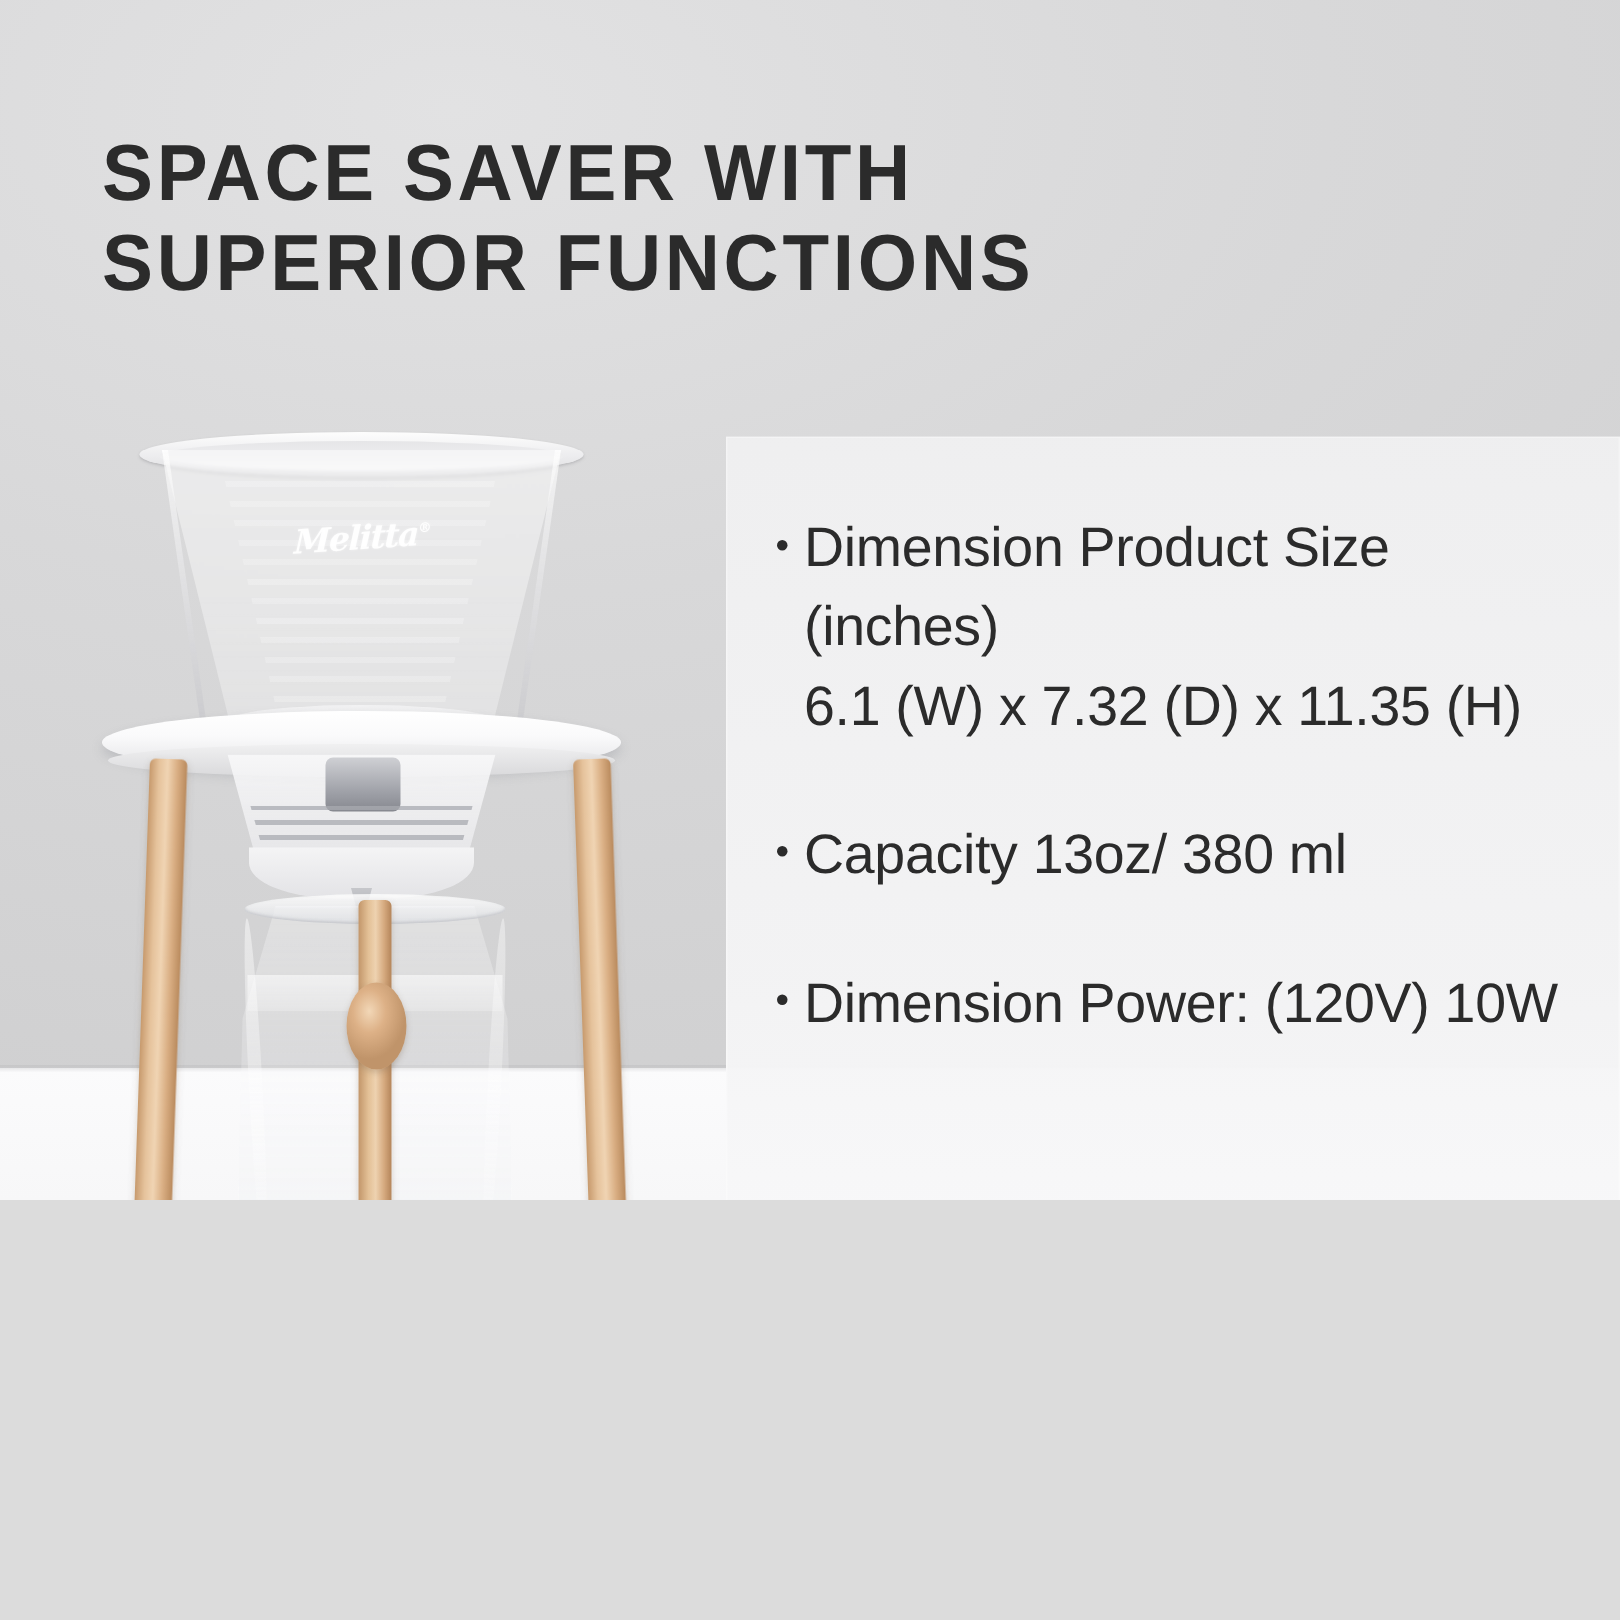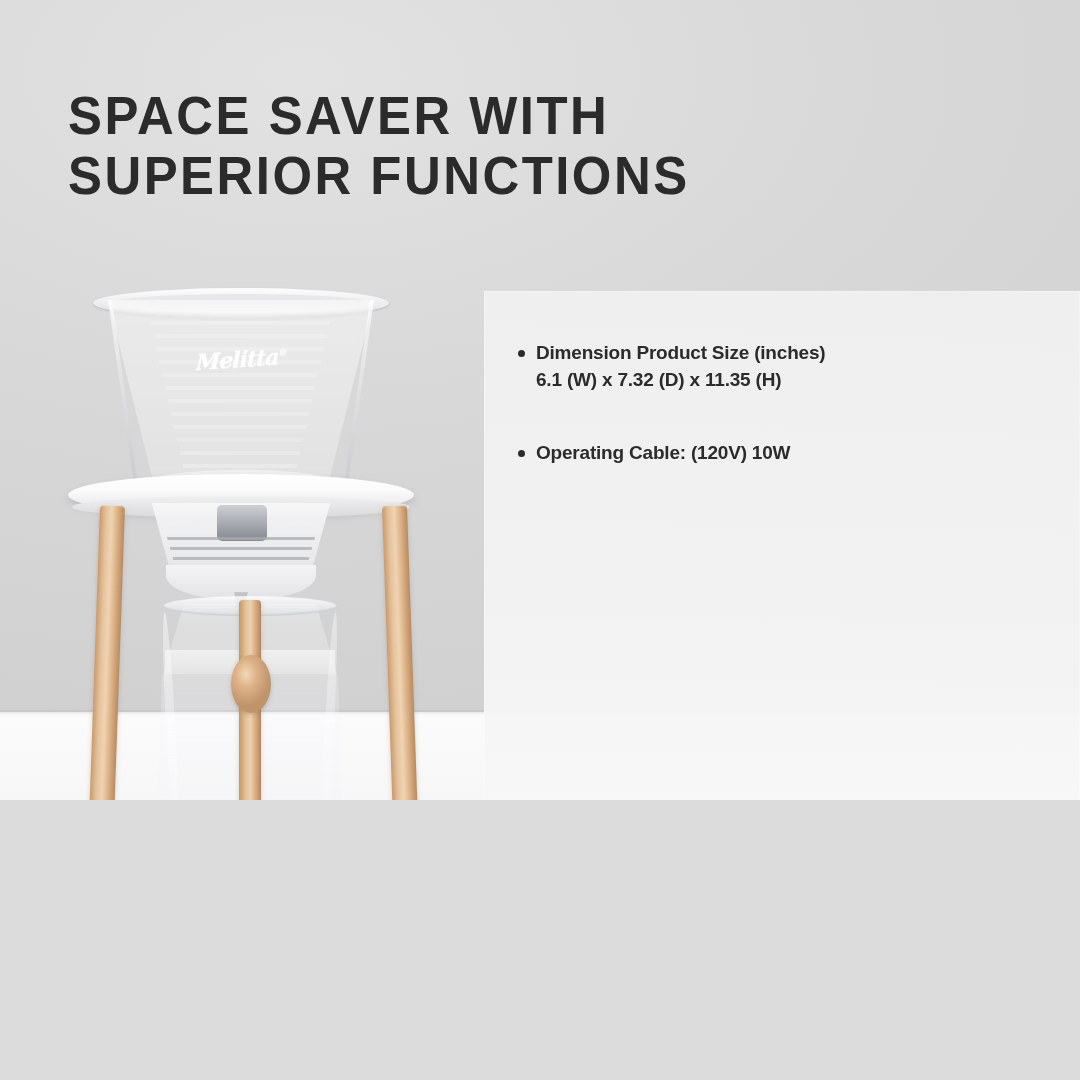--- a/index.html
+++ b/index.html
@@ -66,22 +66,22 @@
   .spec-panel {
     position:absolute; left:484px; top:291px; width:596px; height:627px;
     background:linear-gradient(180deg, rgba(240,240,241,.95) 0%, rgba(244,244,245,.96) 58%, rgba(250,250,251,.97) 100%);
     box-shadow:0 0 0 1px rgba(255,255,255,.35) inset;
   }
   .spec-list {
     position:absolute; left:32px; top:48px; right:20px;
   }
   .spec-item {
     color:#2b2b2b;
-    font-size:19px;
-    font-weight:700;
+    font-size:37px;
+    font-weight:400;
     line-height:1.43;
     margin-bottom:46px;
     position:relative;
     padding-left:20px;
     letter-spacing:-.2px;
   }
   .spec-item:last-child { margin-bottom:0; }
   .spec-item .dot {
     position:absolute; left:2px; top:.56em;
     width:7px; height:7px; border-radius:50%;
@@ -366,24 +366,28 @@
 
   <div class="spec-panel">
     <div class="spec-list">
 
       <div class="spec-item">
         <span class="dot"></span>
         <span class="txt">Dimension Product Size (inches)
 6.1 (W) x 7.32 (D) x 11.35 (H)</span>
       </div>
 
-
       <div class="spec-item">
         <span class="dot"></span>
-        <span class="txt">Operating Cable: (120V) 10W</span>
+        <span class="txt">Capacity 13oz/ 380 ml</span>
+      </div>
+
+      <div class="spec-item">
+        <span class="dot"></span>
+        <span class="txt">Dimension Power: (120V) 10W</span>
       </div>
 
 
     </div>
   </div>
 
   <div class="brand-logo">
     <svg viewBox="0 0 176 112">
       <defs>
         <linearGradient id="redg" x1="0" y1="0" x2="0" y2="1">

